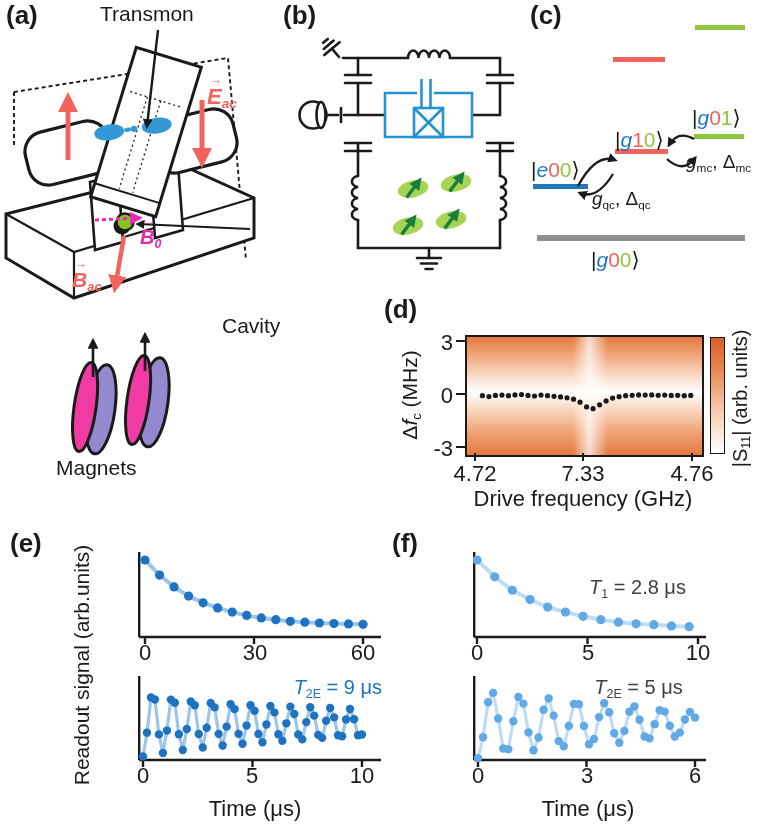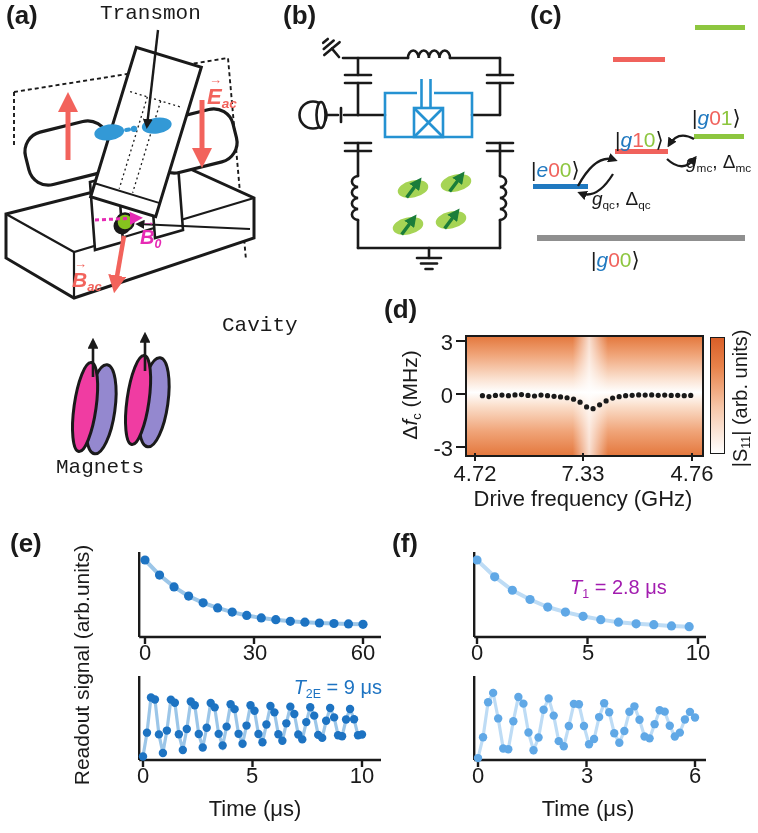--- a/index.html
+++ b/index.html
@@ -1,34 +1,34 @@
 <!DOCTYPE html>
 <html><head>
 <meta charset="utf-8">
 <style>
   html,body{margin:0;padding:0;background:#ffffff;font-family:"Liberation Sans","DejaVu Sans",sans-serif;color:#1a1a1a;}
   #fig{position:relative;width:758px;height:833px;background:#fff;overflow:hidden;}
   .abs{position:absolute;}
   .plabel{font-weight:bold;font-size:26px;}
-  .txt{font-size:21px;font-family:Liberation Mono, monospace;}
+  .txt{font-size:21px;}
   .tick{font-size:22px;text-align:center;}
   .sb{font-size:0.62em;vertical-align:-0.30em;letter-spacing:0;}
   .it{font-style:italic;}
   .vec{position:relative;display:inline-block;}
   .vec .ar{position:absolute;left:2px;top:-12px;font-size:13px;}
   .salmon{color:#f2635c;font-weight:bold;font-size:22px;font-style:italic;}
   .magenta{color:#e62ab4;font-weight:bold;font-size:20px;font-style:italic;}
   .state{font-size:21px;white-space:nowrap;}
   .state .qu{color:#2079c0;font-style:italic;}
   .state .ca{color:#f0625c;}
   .state .ma{color:#8dc63f;}
   .coup{font-size:19px;white-space:nowrap;}
   .bar{position:absolute;}
   .e-ann{color:#1d73c2;font-size:20px;text-align:right;white-space:nowrap;}
-  .f-ann{color:#a21caf;font-size:20px;text-align:left;white-space:nowrap;}
+  .f-ann{color:#404040;font-size:20px;text-align:center;white-space:nowrap;}
   .vlabel{transform:rotate(-90deg);text-align:center;font-size:21px;white-space:nowrap;}
   .heatmap{
     border:2px solid #1a1a1a;
     background:
       linear-gradient(to right, rgba(255,255,255,0) 45%, rgba(255,255,255,0.75) 52%, rgba(255,255,255,0) 60%),
       linear-gradient(to bottom, #e4793f 0%, #f0a478 15%, #fbe3d3 36%, #ffffff 47%, #fbe0cd 58%, #f0a478 80%, #e4793f 100%);
   }
   .cbar{
     border:1.6px solid #1a1a1a;
     background:linear-gradient(to top,#ffffff 0%,#f6c6a8 40%,#e8824a 75%,#d95f28 100%);
@@ -477,18 +477,19 @@
       <circle cx="181.62790697674419" cy="52.171869690046485" r="4.2" fill="#60a8e6"></circle>
       <circle cx="186.67441860465115" cy="38.31191766575816" r="4.2" fill="#60a8e6"></circle>
       <circle cx="191.72093023255817" cy="39.652256324390095" r="4.2" fill="#60a8e6"></circle>
       <circle cx="196.76744186046508" cy="53.685103247744244" r="4.2" fill="#60a8e6"></circle>
       <circle cx="201.8139534883721" cy="64.42970207579907" r="4.2" fill="#60a8e6"></circle>
       <circle cx="206.86046511627907" cy="60.618820077814206" r="4.2" fill="#60a8e6"></circle>
       <circle cx="211.90697674418607" cy="47.486434174352816" r="4.2" fill="#60a8e6"></circle>
       <circle cx="216.953488372093" cy="39.86593197940486" r="4.2" fill="#60a8e6"></circle>
       <circle cx="222" cy="45.452629749632216" r="4.2" fill="#60a8e6"></circle>
     </svg>
+  <div class="abs f-ann" style="left:572px;top:676px;width:133px"><span class="it">T</span><span class="sb">2E</span><span> = 5 μs</span></div>
   <div class="abs tick" style="left:458px;top:763px;width:40px">0</div>
   <div class="abs tick" style="left:567px;top:763px;width:40px">3</div>
   <div class="abs tick" style="left:675px;top:763px;width:40px">6</div>
   <div class="abs tick" style="left:508px;top:796px;width:160px">Time (μs)</div>
 
 </div>
 
 </body></html>

